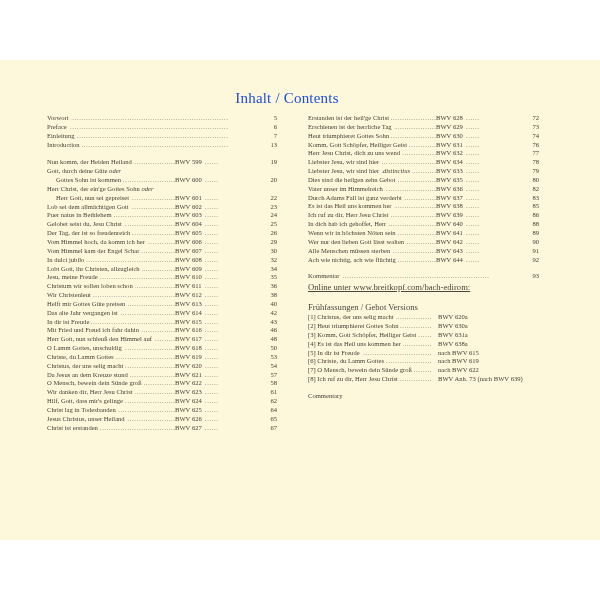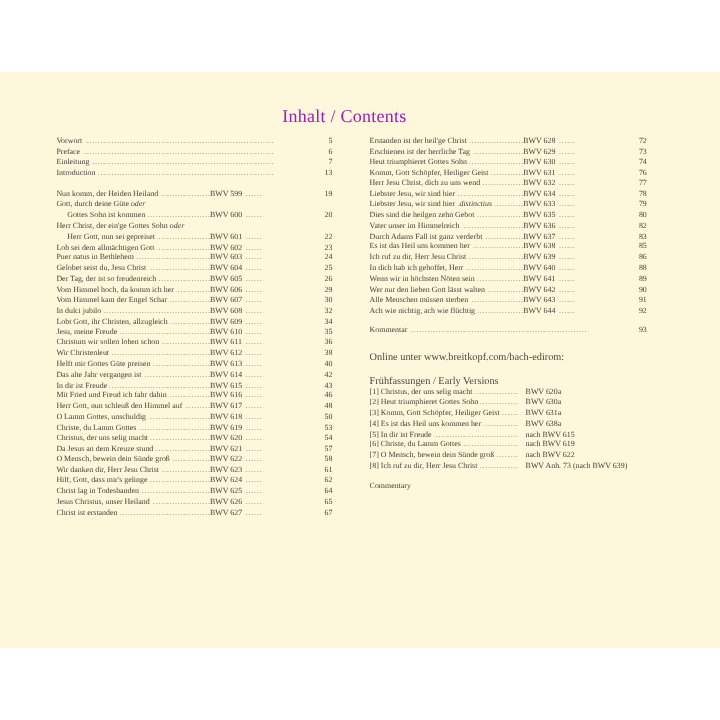--- a/index.html
+++ b/index.html
@@ -6,21 +6,21 @@
   body {
     width: 600px; height: 600px; background: #ffffff; position: relative; overflow: hidden;
     font-family: "Liberation Serif", "DejaVu Serif", serif; color: #4a4238;
   }
   .page {
     position: absolute; left: 0; top: 60px; width: 600px; height: 480px;
     background: #fdf7dc;
   }
   .title {
     position: absolute; left: 0; width: 574px; top: 30px; text-align: center;
-    font-size: 15px; color: #a21caf; letter-spacing: 0.2px;
+    font-size: 15px; color: #1d4ed8; letter-spacing: 0.2px;
   }
   .col { position: absolute; font-size: 6.6px; line-height: 8.85px; }
   .col.left { left: 47px; top: 54px; width: 230px; }
   .col.right { left: 308px; top: 54px; width: 231px; }
   
   .entry { display: grid; grid-template-columns: 128px 44px 1fr 12px; align-items: baseline; height: 8.85px; white-space: nowrap; }
   .entry .name { overflow: hidden; position: relative; }
   .entry .nameText { background: #fdf7dc; position: relative; z-index: 1; padding-right: 2px; }
   .entry .name::after, .entry .mid::after {
     content: ". . . . . . . . . . . . . . . . . . . . . . . . . . . . . . . . . . . . . . . . . . . . . . . . . . . . . . . . . . .";
@@ -28,21 +28,21 @@
   }
   .entry .mid { overflow: hidden; position: relative; }
   .entry .bwvText { background: #fdf7dc; position: relative; z-index: 1; padding-right: 2px; }
   .entry .pg { text-align: right; background: #fdf7dc; position: relative; z-index: 1; }
   .entry.indent .nameText { padding-left: 9px; }
   .entry.cont .nameText { padding-right: 0; }
   .entry.cont .name::after { content: ""; }
   .gap { height: 8.85px; }
   .it { font-style: italic; }
   .section-head { font-size: 8.6px; height: 12px; line-height: 12px; color: #4d463c; }
-  .online { font-size: 8.6px; height: 12px; line-height: 12px; margin-top: 10px; color: #4d463c; }
+  .online { font-size: 8.6px; height: 12px; line-height: 12px; margin-top: 0; color: #4d463c; text-decoration: underline; }
   .sub { display: grid; grid-template-columns: 128px 1fr; height: 8.85px; white-space: nowrap; align-items: baseline; }
   .sub .name { overflow: hidden; position: relative; }
   .sub .name::after {
     content: ". . . . . . . . . . . . . . . . . . . . . . . . . . . . . . . . . . . . . . . . . . . . . . . . . . . . . .";
     position: absolute; left: 0; top: 0; color: #8a8275; letter-spacing: -0.5px;
   }
   .sub .nameText { background: #fdf7dc; position: relative; z-index: 1; padding-right: 2px; }
   .commentary { height: 8.85px; margin-top: 6px; }
   .kommentar { display: grid; grid-template-columns: 1fr 12px; height: 8.85px; white-space: nowrap; }
   .kommentar .name { overflow: hidden; position: relative; }
@@ -381,21 +381,21 @@
           <span class="mid"></span>
           <span class="pg">92</span>
         </div>
       </div>
     <div class="gap" style="height:8px"></div>
     <div class="kommentar">
       <span class="name"><span class="nameText">Kommentar</span></span>
       <span class="pg">93</span>
     </div>
     <div class="online">Online unter www.breitkopf.com/bach-edirom:</div>
-    <div class="section-head" style="margin-top:8px">Frühfassungen / Early Versions</div>
+    <div class="section-head" style="margin-top:8px">Frühfassungen / Gebot Versions</div>
     <div id="early-list">
         <div class="sub">
           <span class="name"><span class="nameText">[1] Christus, der uns selig macht</span></span>
           <span style="padding-left: 2px;">BWV 620a</span>
         </div>
         <div class="sub">
           <span class="name"><span class="nameText">[2] Heut triumphieret Gottes Sohn</span></span>
           <span style="padding-left: 2px;">BWV 630a</span>
         </div>
         <div class="sub">

